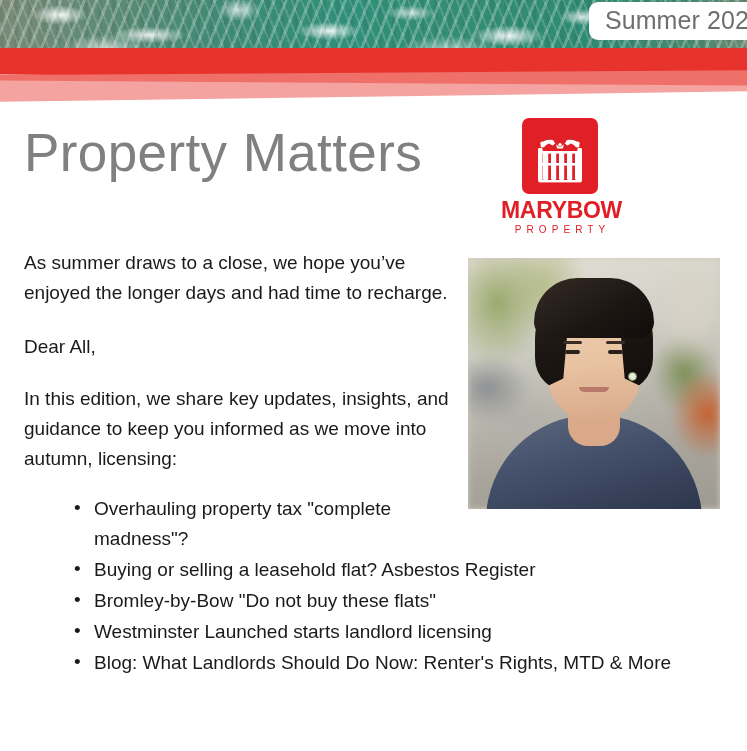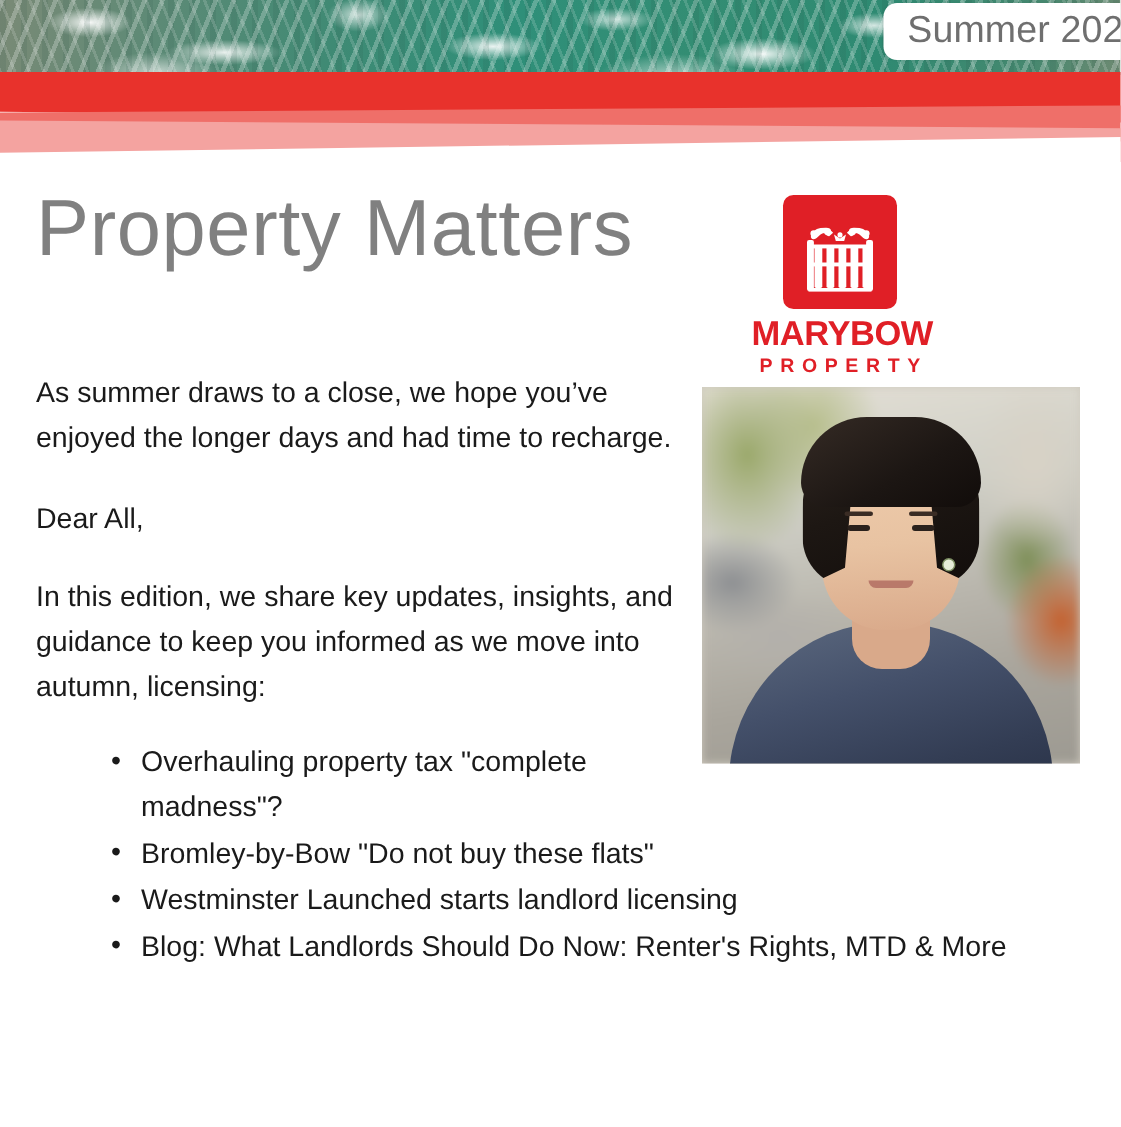--- a/index.html
+++ b/index.html
@@ -130,21 +130,21 @@
     font-weight: 300;
     color: #808080;
     letter-spacing: .4px;
     line-height: 1;
     white-space: nowrap;
   }
 
   .logo-block {
     position: absolute;
     right: 28px;
-    top: 22px;
+    top: 10px;
     width: 118px;
     text-align: center;
   }
   .logo-mark {
     width: 76px;
     height: 76px;
     margin: 0 auto;
     background: #e01f26;
     border-radius: 7px;
     position: relative;
@@ -152,22 +152,22 @@
   .logo-wordmark {
     margin-top: 5px;
     font-size: 23px;
     font-weight: 700;
     color: #e01f26;
     letter-spacing: -.3px;
     line-height: 1;
   }
   .logo-subword {
     margin-top: 3px;
-    font-size: 13px;
-    font-weight: 700;
+    font-size: 10px;
+    font-weight: 400;
     color: #e01f26;
     letter-spacing: 5.1px;
     line-height: 1;
     padding-left: 5px;
     text-align: center;
   }
 
   
   .letter-body {
     position: relative;
@@ -405,17 +405,18 @@
     <div class="mouth"></div>
     <div class="earring"></div>
   </div>
 
   <p class="para narrow">As summer draws to a close, we hope you’ve enjoyed the longer days and had time to recharge.</p>
   <p class="para greeting">Dear All,</p>
   <p class="para narrow">In this edition, we share key updates, insights, and guidance to keep you informed as we move into autumn, licensing:</p>
 
   <ul class="topic-list">
     <li class="wrapped">Overhauling property tax "complete madness"?</li>
+    <li>Buying or selling a leasehold flat? Asbestos Register</li>
     <li>Bromley-by-Bow "Do not buy these flats"</li>
     <li>Westminster Launched starts landlord licensing</li>
     <li>Blog: What Landlords Should Do Now: Renter's Rights, MTD &amp; More</li>
   </ul>
 </div>
 
 </body></html>

